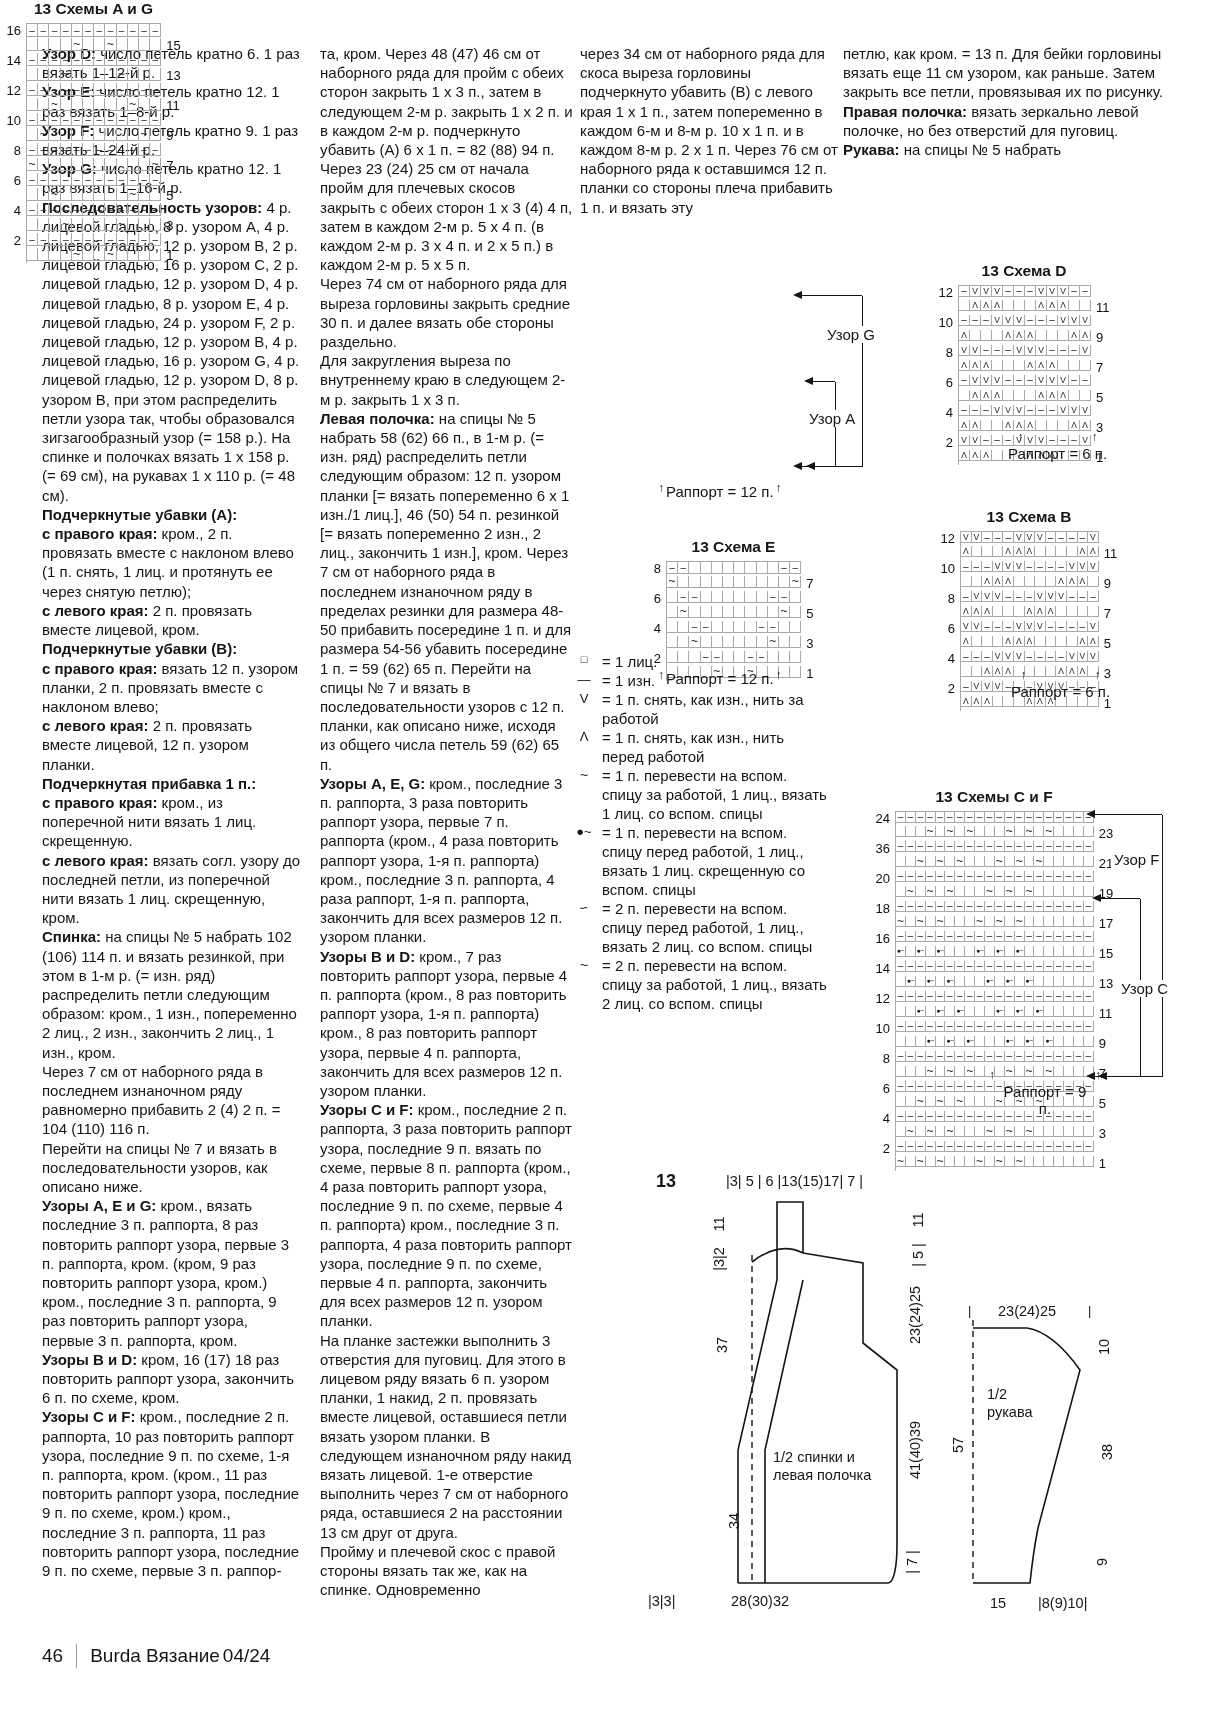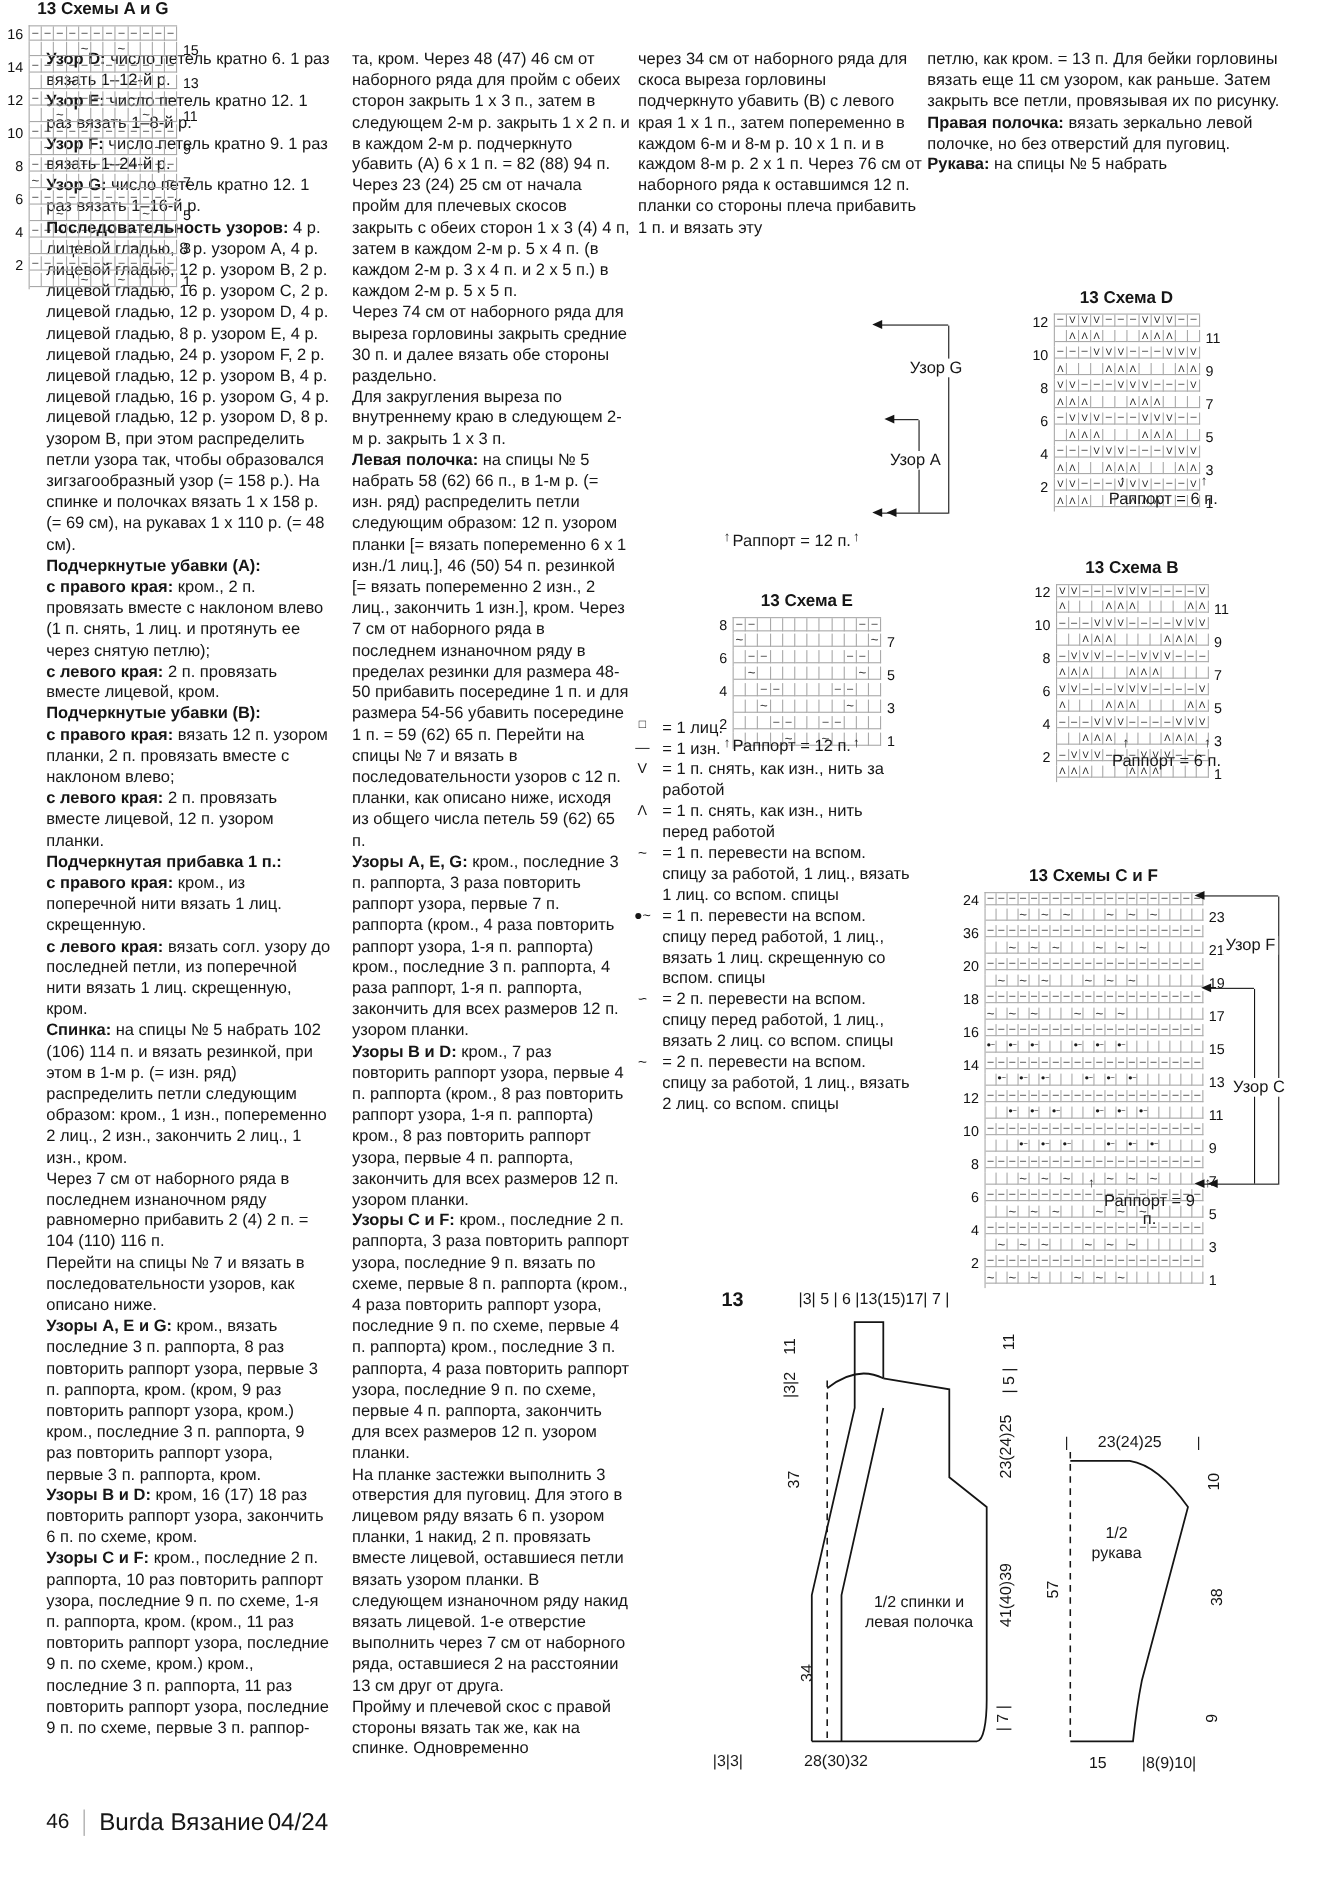--- a/index.html
+++ b/index.html
@@ -67,30 +67,30 @@
   .s-w1,.s-w2,.s-c,.lsym.s-cur{font-size:14px}
 
   
   .schem{position:absolute}
   #schem-body{left:598px;top:1163px;width:345px;height:465px}
   #schem-sleeve{left:940px;top:1295px;width:271px;height:335px}
   .schem-num{position:absolute;font-weight:bold;font-size:18px}
   .stext{position:absolute;font-size:14.5px;white-space:nowrap}
   .rot{position:absolute;width:60px;text-align:center;font-size:14.5px;white-space:nowrap;
        transform:rotate(-90deg)}
-  .inlabel{position:absolute;text-align:center;font-size:14.5px;line-height:18px}
+  .inlabel{position:absolute;text-align:left;font-size:14.5px;line-height:18px}
   svg{position:absolute;overflow:visible}
   .oline{fill:none;stroke:#151515;stroke-width:1.6}
   .dline{fill:none;stroke:#151515;stroke-width:1.4;stroke-dasharray:6 5}
 
   
   #footer{position:absolute;left:42px;top:1644px;display:flex;align-items:center}
   #footer .pn{font-size:19px}
   #footer .sep{width:1px;height:24px;background:#9a9a9a;margin:0 13px}
-  #footer .mg,#footer .iss{font-size:22px}
+  #footer .mg,#footer .iss{font-size:19px}
   #footer .iss{margin-left:3px}
 </style>
 </head>
 <body>
 
 <div class="page">
 
   <div class="textcol" id="col1">
       <div class="para"><span class="b">Узор D:</span><span> число петель кратно 6. 1 раз вязать 1–12-й р.</span></div>
       <div class="para"><span class="b">Узор E:</span><span> число петель кратно 12. 1 раз вязать 1–8-й р.</span></div>

